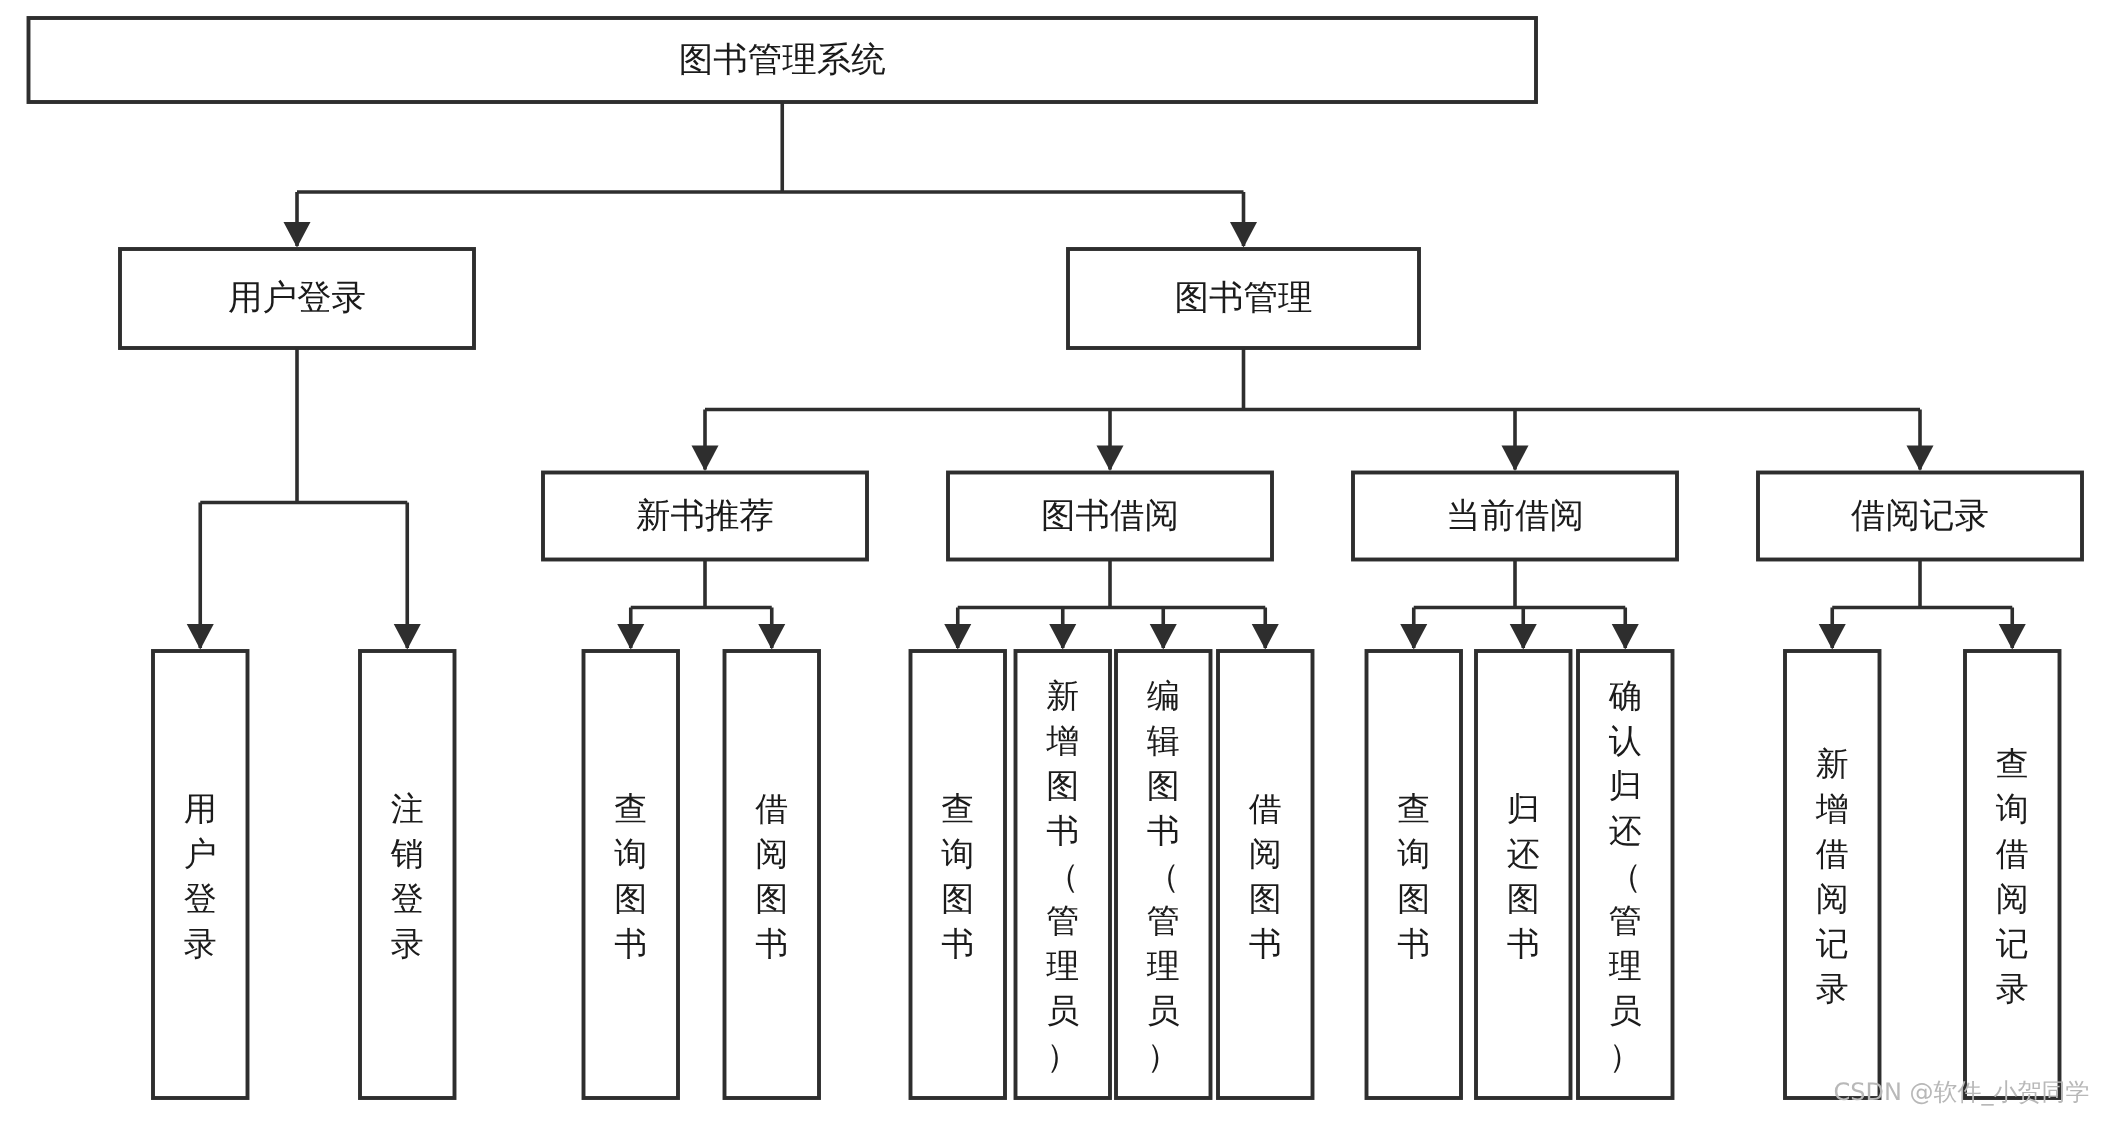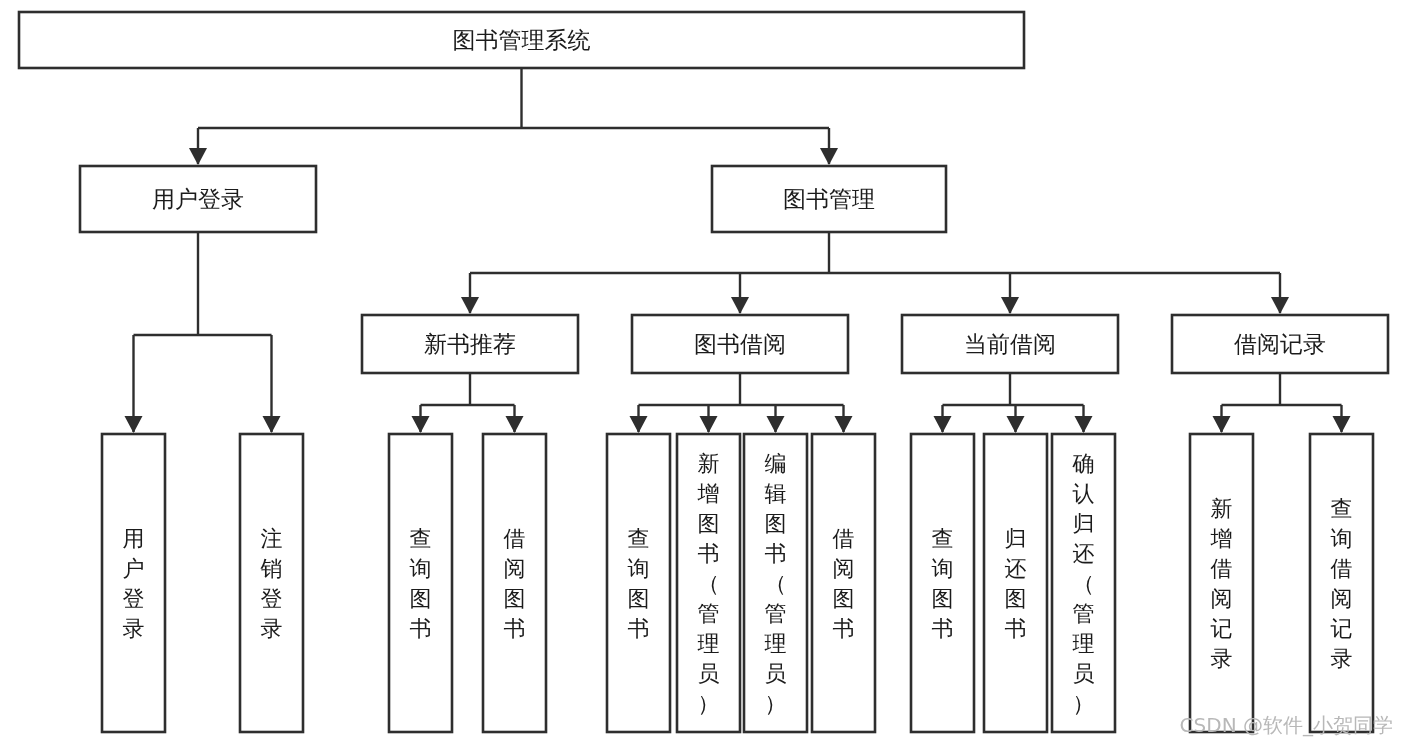--- a/index.html
+++ b/index.html
@@ -39,21 +39,21 @@
     fill: none;
   }
   .arrow-head {
     fill: #2e2e2e;
     stroke: none;
   }
   .watermark {
     position: absolute;
     right: 12px;
     bottom: 8px;
-    font-size: 20px;
+    font-size: 16px;
     color: #b8b8b8;
     font-family: "DejaVu Sans", "Liberation Sans", sans-serif;
     white-space: nowrap;
     pointer-events: none;
   }
 </style>
 </head>
 <body>
 
 <svg id="diagram" viewBox="0 0 1405 747">

